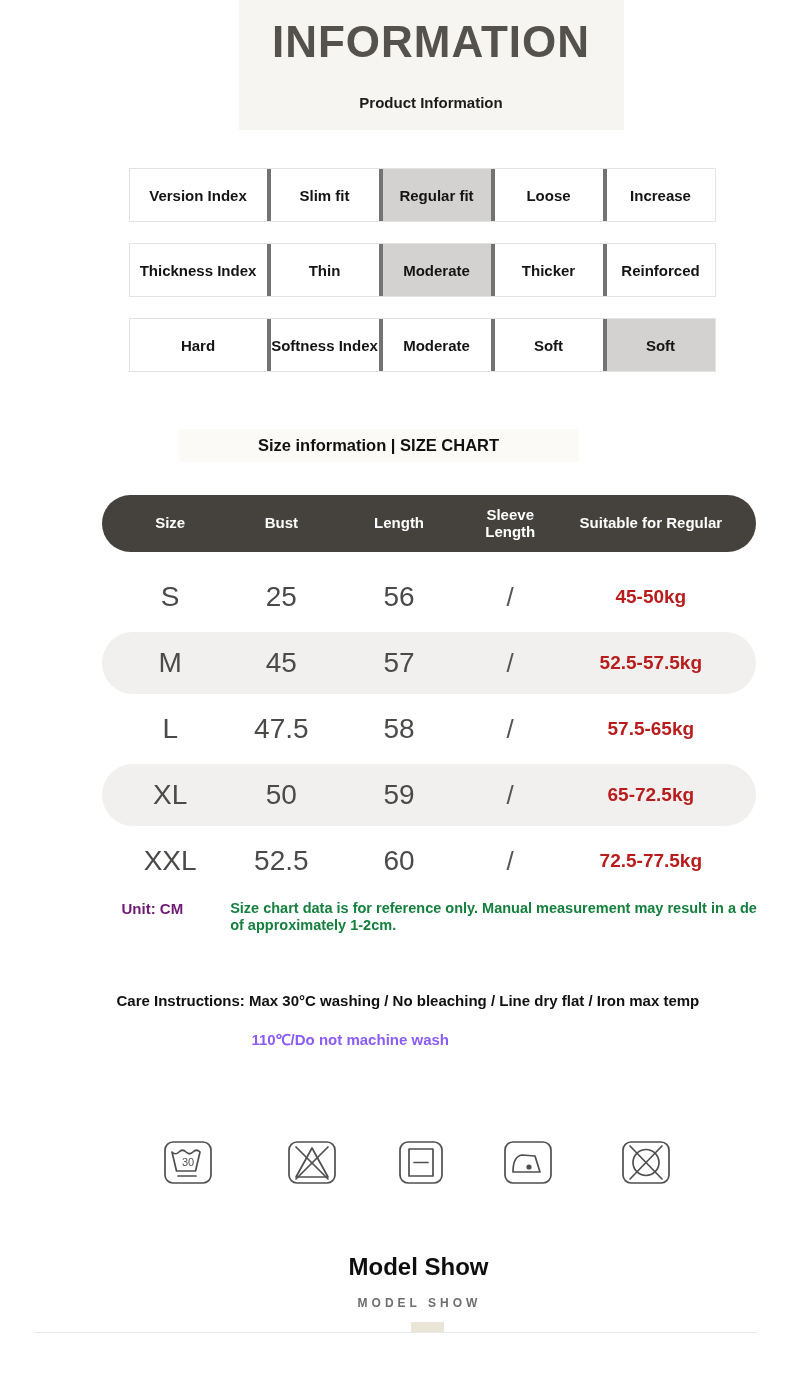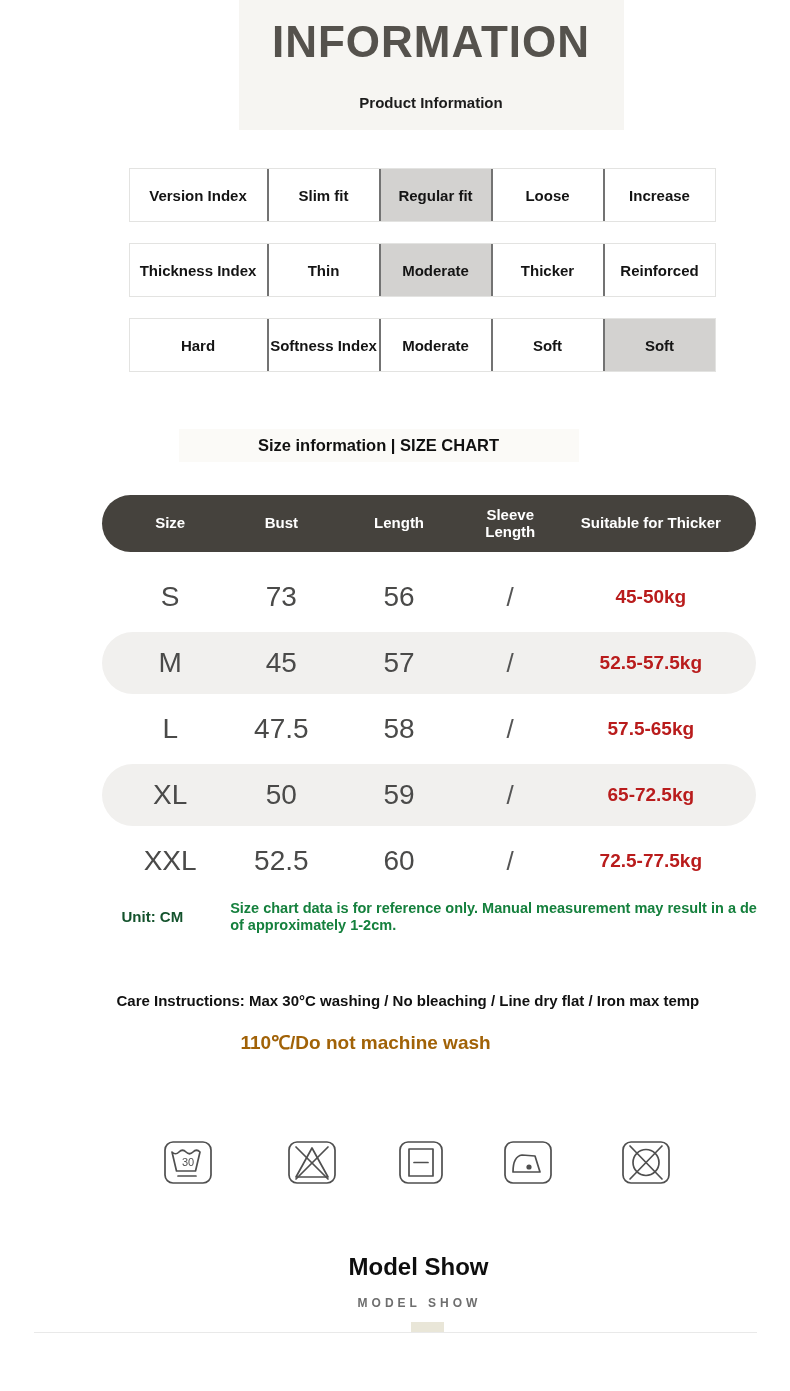--- a/index.html
+++ b/index.html
@@ -11,21 +11,21 @@
   .header-band { position:absolute; left:205px; top:0; width:385px; height:130px;
     background:#f6f5f2; display:flex; flex-direction:column; align-items:center; justify-content:center; }
   .header-title { font-size:44px; font-weight:bold; color:#55524d; letter-spacing:1px; line-height:1; }
   .header-sub { margin-top:30px; font-size:15px; font-weight:bold; color:#1c1c1c; }
 
   
   .index-table { position:absolute; left:95px; top:168px; width:587px; }
   .index-row { display:grid; grid-template-columns:137px repeat(4,1fr); height:54px;
     border:1px solid #e3e3e1; background:#fff; margin-bottom:21px; }
   .index-cell { display:flex; align-items:center; justify-content:center; text-align:center;
-    font-size:15px; font-weight:bold; color:#141414; border-left:2px solid #737373; }
+    font-size:15px; font-weight:bold; color:#141414; border-left:4px solid #737373; }
   .index-cell:first-child { border-left:none; }
   .index-cell.sel { background:#d3d2d0; }
 
   
   .size-heading-band { position:absolute; left:145px; top:429px; width:400px; height:33px;
     background:#fbfaf7; display:flex; align-items:center; justify-content:center; }
   .size-heading { font-size:16.5px; font-weight:bold; color:#111; }
 
   
   .size-chart { position:absolute; left:68px; top:495px; width:654px; }
@@ -34,26 +34,26 @@
   .sc-hcell { text-align:center; font-weight:bold; font-size:15px; line-height:1.1; }
   .sc-body { margin-top:12px; }
   .sc-row { height:66px; }
   .sc-row.striped { background:#f1f0ee; border-radius:33px; height:62px; margin:2px 0; }
   .sc-cell { text-align:center; font-size:28px; font-weight:400; color:#4a4a49; }
   .sc-cell.slash { font-size:26px; color:#555; }
   .sc-cell.weight { font-size:19px; font-weight:bold; color:#b91c1c; }
 
   
   .unit-row { position:absolute; left:88px; top:900px; width:692px; display:flex; }
-  .unit-note { font-size:15px; font-weight:bold; color:#14532d; margin-top:8px; white-space:nowrap; }
+  .unit-note { font-size:15px; font-weight:bold; color:#701a75; white-space:nowrap; }
   .disclaimer { margin-left:47px; width:580px; font-size:14.5px; font-weight:bold; color:#15803d; line-height:17px; }
 
   
   .care-line1 { position:absolute; left:83px; top:992px; font-size:15px; font-weight:bold; color:#111; }
-  .care-line2 { position:absolute; left:207px; top:1029px; font-size:19px; font-weight:bold; color:#a16207; }
+  .care-line2 { position:absolute; left:218px; top:1029px; font-size:15px; font-weight:bold; color:#8b5cf6; }
   .care-icons { position:absolute; left:0; top:1137px; width:790px; height:54px; }
   .care-icon { position:absolute; top:0; width:52px; height:52px; }
   .care-icon svg { width:100%; height:100%; }
   .care-icon .st { fill:none; stroke:#4f4f4f; stroke-width:1.7; stroke-linejoin:round; stroke-linecap:round; }
   .care-icon text { fill:#4f4f4f; font-family:"Liberation Sans",sans-serif; font-size:11px; }
   .ci-1 { left:128px; } .ci-2 { left:252px; } .ci-3 { left:361px; } .ci-4 { left:468px; } .ci-5 { left:586px; }
 
   
   .model-title { position:absolute; top:1253px; left:0; width:770px; text-align:center;
     font-size:24px; font-weight:bold; color:#0e0e0e; }
@@ -99,26 +99,26 @@
   <div class="size-heading-band">
     <div class="size-heading">Size information | SIZE CHART</div>
   </div>
 
   <div class="size-chart">
     <div class="sc-grid sc-header">
       <div class="sc-hcell">Size</div>
       <div class="sc-hcell">Bust</div>
       <div class="sc-hcell">Length</div>
       <div class="sc-hcell">Sleeve Length</div>
-      <div class="sc-hcell">Suitable for Thicker</div>
+      <div class="sc-hcell">Suitable for Regular</div>
     </div>
     <div class="sc-body">
       <div class="sc-grid sc-row">
         <div class="sc-cell">S</div>
-        <div class="sc-cell">73</div>
+        <div class="sc-cell">25</div>
         <div class="sc-cell">56</div>
         <div class="sc-cell slash">/</div>
         <div class="sc-cell weight">45-50kg</div>
       </div>
       <div class="sc-grid sc-row striped">
         <div class="sc-cell">M</div>
         <div class="sc-cell">45</div>
         <div class="sc-cell">57</div>
         <div class="sc-cell slash">/</div>
         <div class="sc-cell weight">52.5-57.5kg</div>

